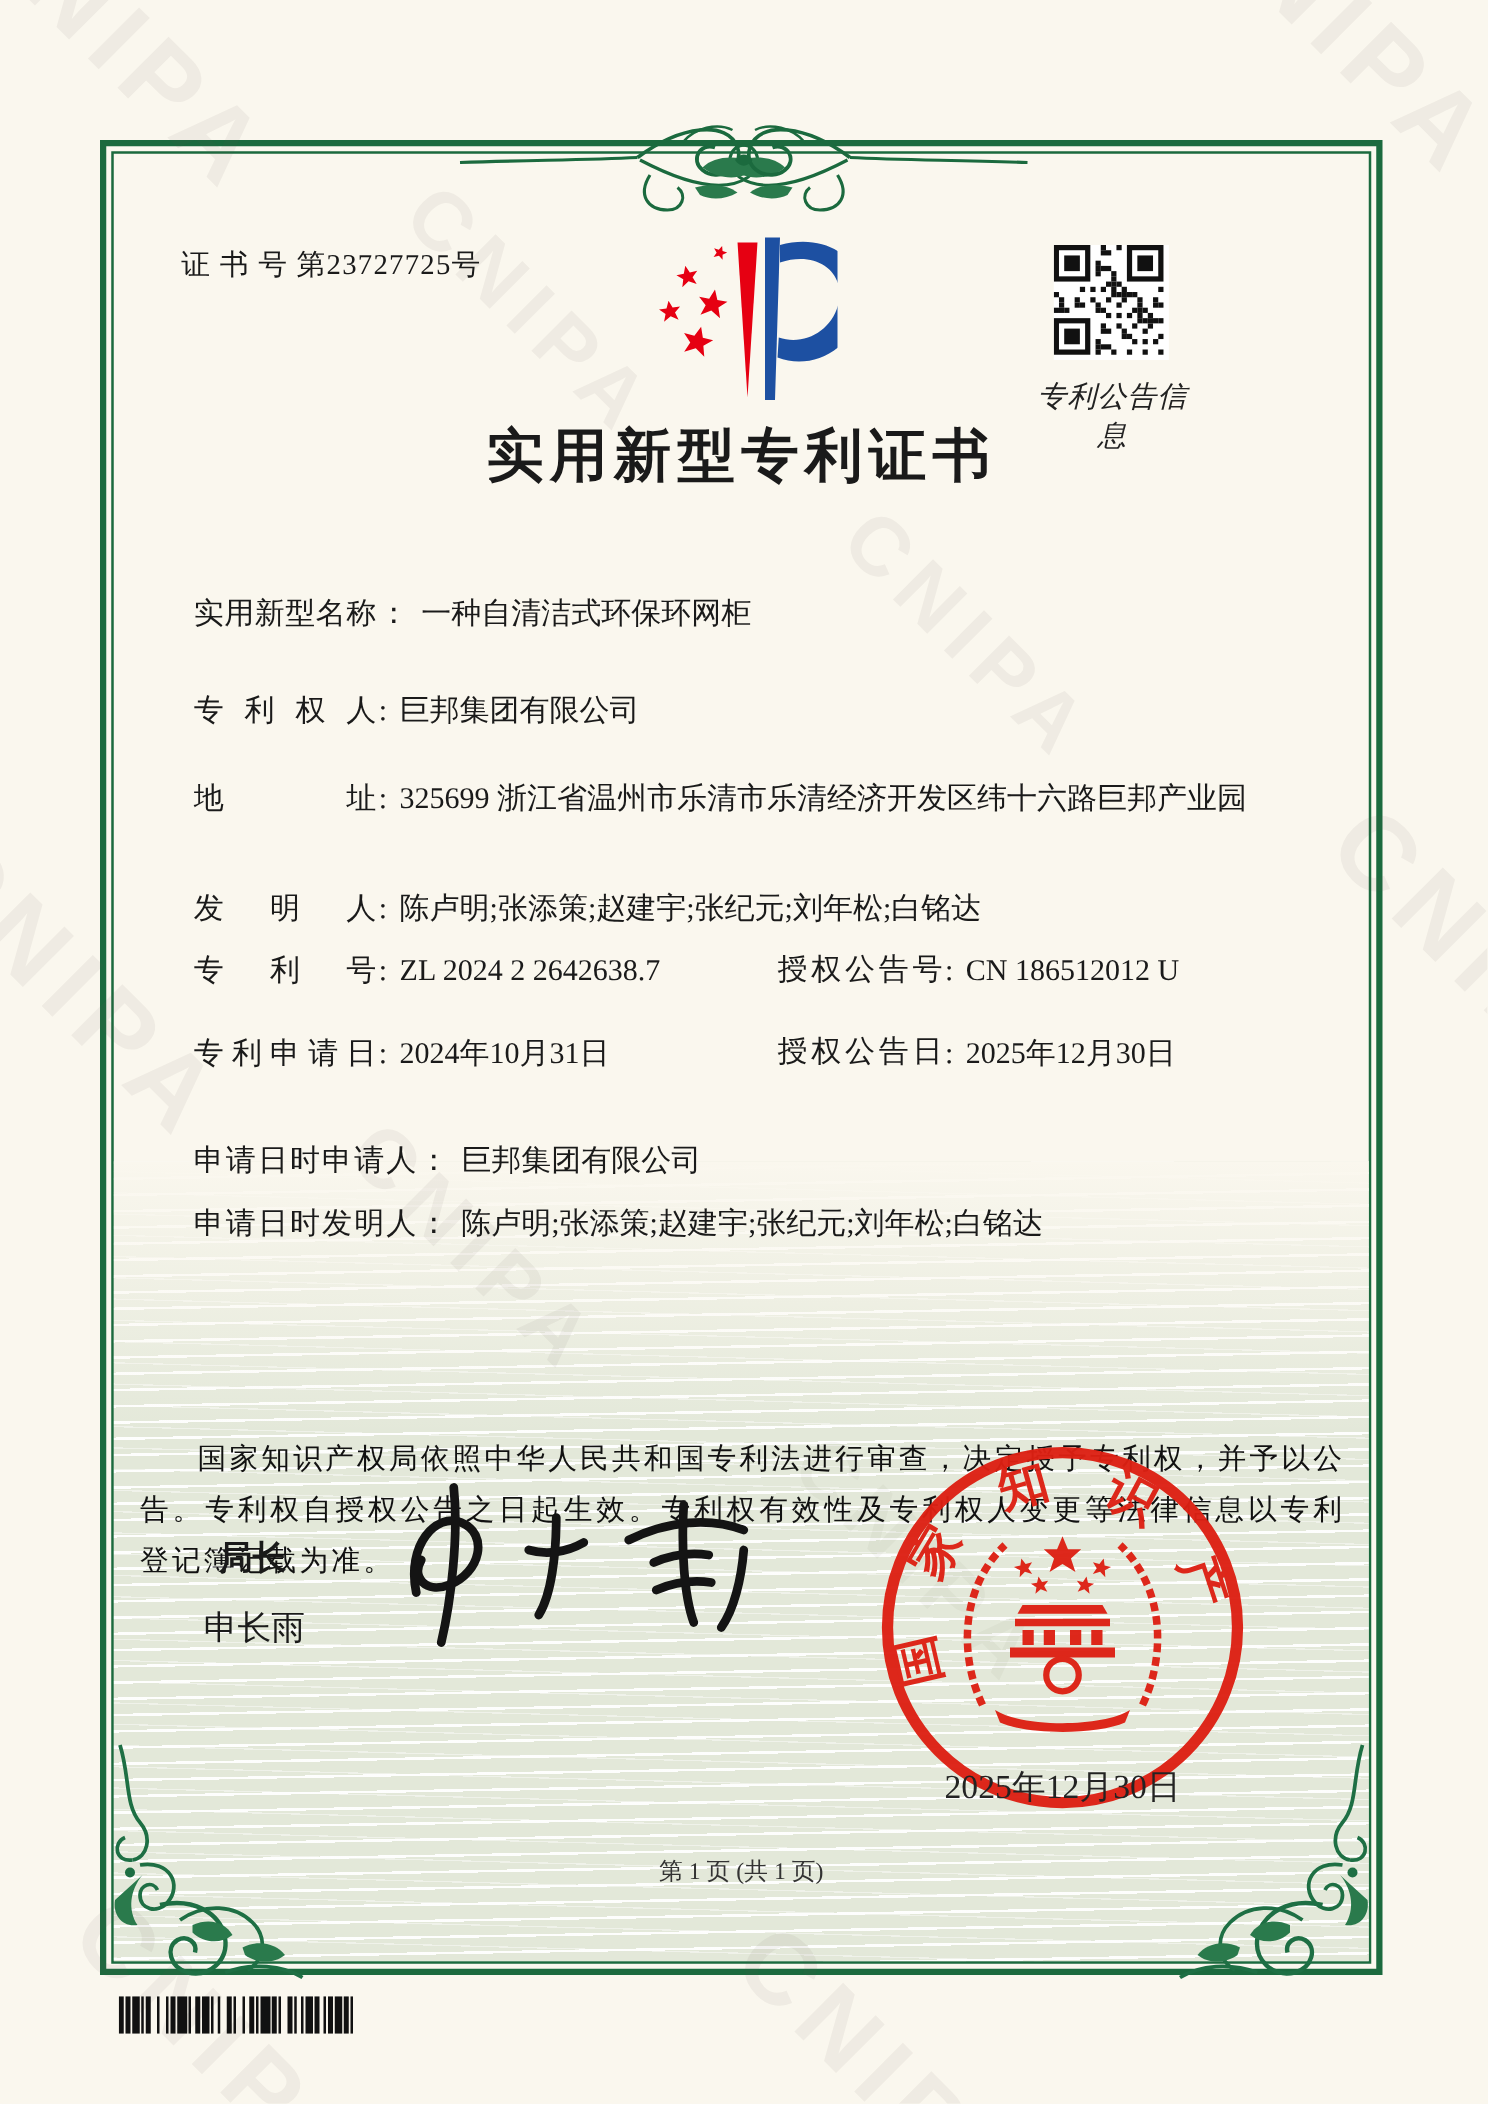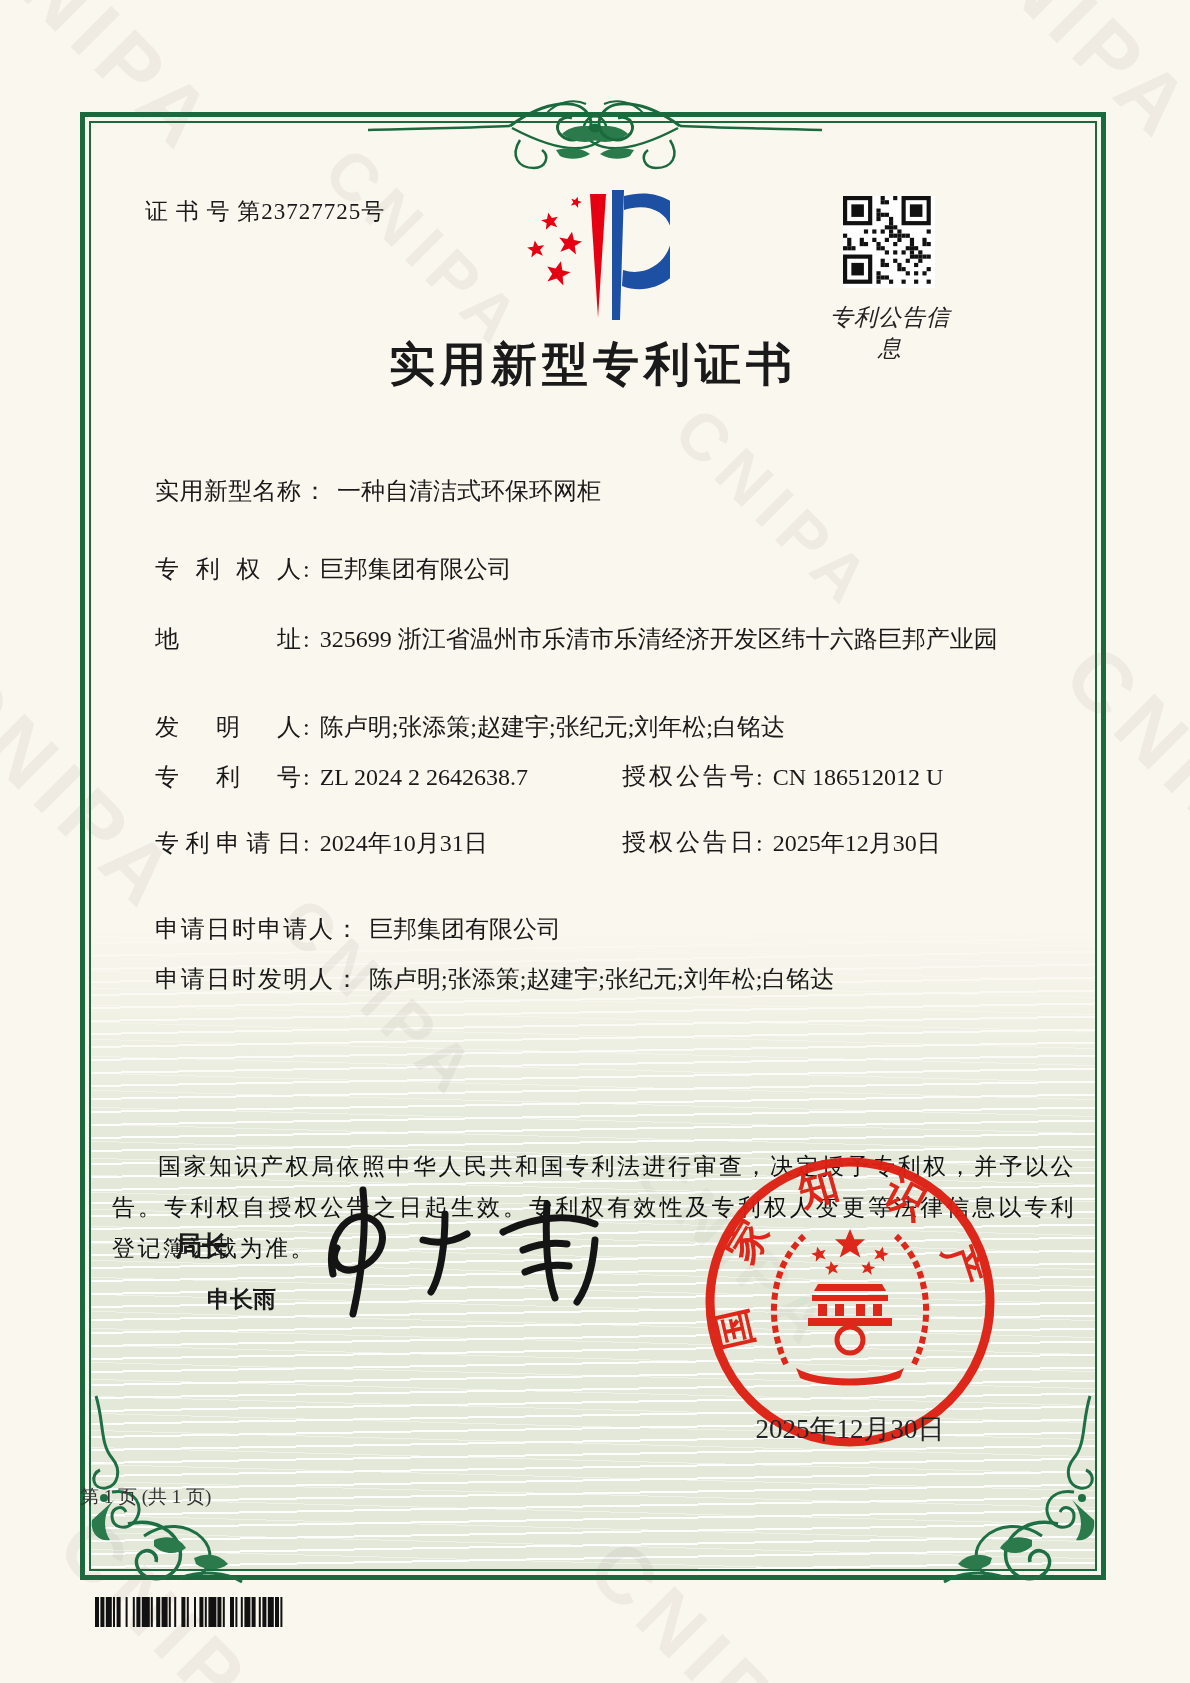--- a/index.html
+++ b/index.html
@@ -39,27 +39,27 @@
   .colon{flex:none; margin:0 10px 0 2px;}
   .val{flex:1;}
   .pair{position:absolute; display:flex; font-size:24px; line-height:35px;}
   
   .statement{position:absolute; left:112px; top:1146px; width:964px;
              font-size:23px; line-height:41px; text-align:justify; text-indent:2em;
              letter-spacing:2.5px; color:#111;}
   
   .director-label{position:absolute; left:163px; top:1228px; font-size:27px; font-weight:700;
                   font-family:"Liberation Sans","DejaVu Sans",sans-serif;margin-left:12px;}
-  .director-name{position:absolute; left:163px; top:1284px; font-size:23px; font-weight:700;
-                 font-family:"Liberation Sans","DejaVu Sans",sans-serif;margin-left:44px;}
+  .director-name{position:absolute; left:163px; top:1284px; font-size:27px; font-weight:400;
+                 font-family:"Liberation Sans","DejaVu Sans",sans-serif;}
   .signature{position:absolute; left:295px; top:1178px;}
   
   .seal{position:absolute; left:700px; top:1152px;}
   
-  .footer-page{position:absolute; left:80px; top:1484px; width:1026px; 
+  .footer-page{position:absolute; left:80px; top:1484px; width:1026px; text-align:center;
                font-size:19px; color:#333;}
   .barcode{position:absolute; left:95px; top:1597px;}
   
   .orn-top{position:absolute; left:360px; top:84px;}
   .orn-bl{position:absolute; left:84px; top:1392px;}
   .orn-br{position:absolute; left:932px; top:1392px; transform:scaleX(-1);}
 </style>
 </head>
 <body>
 

